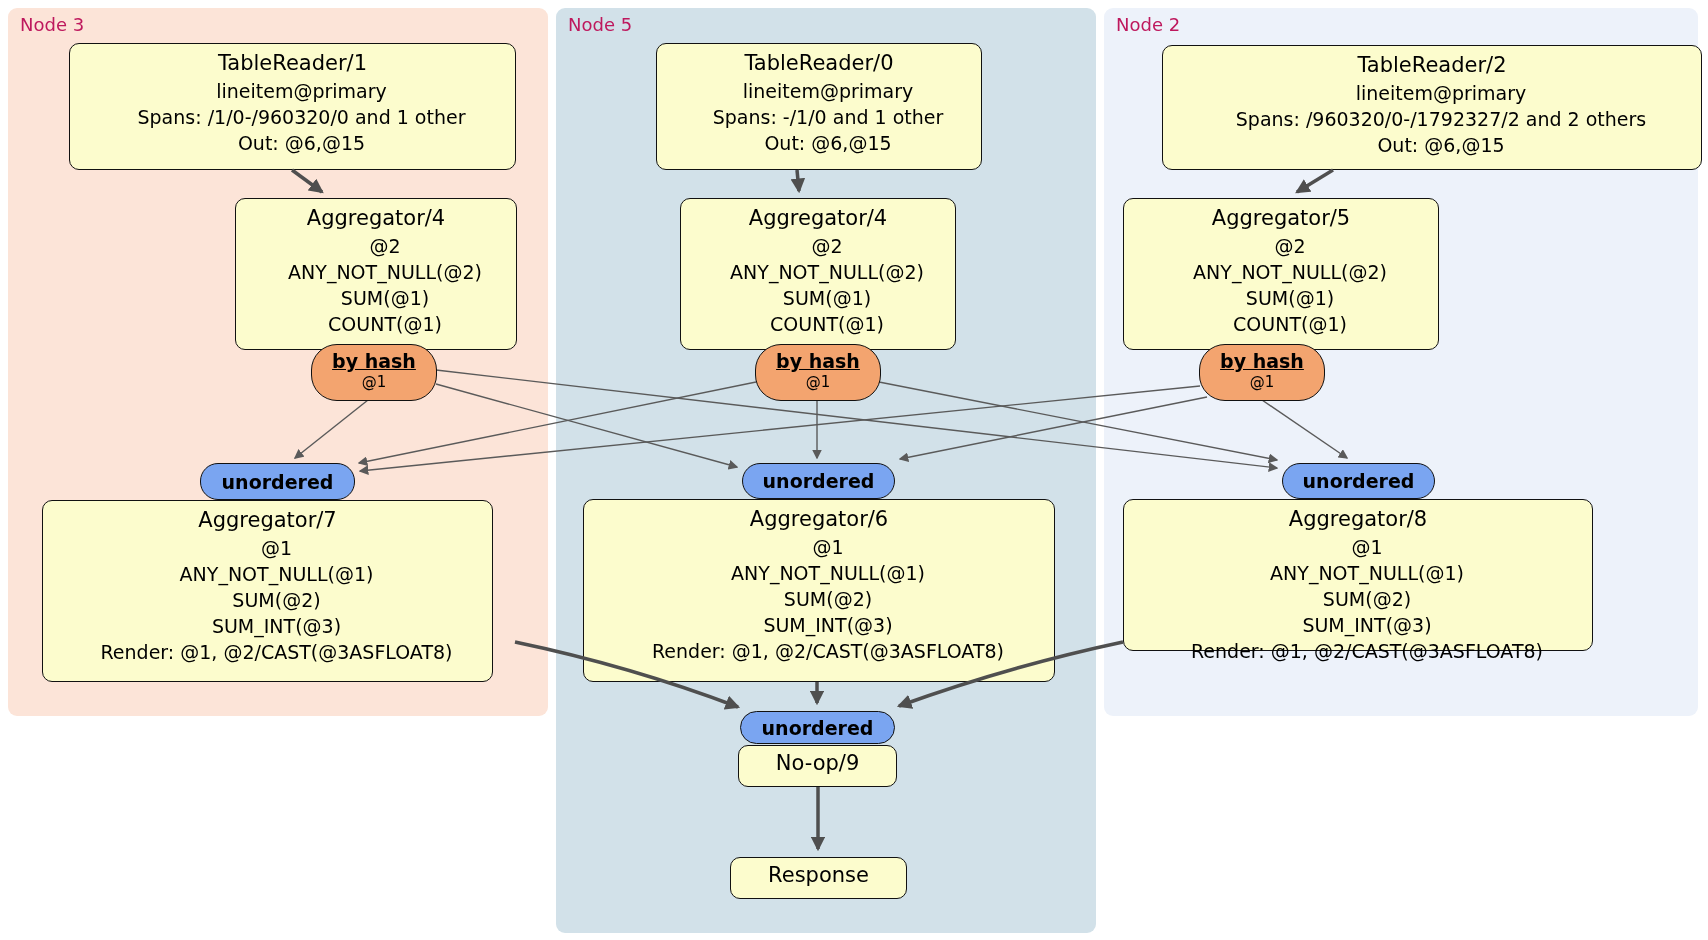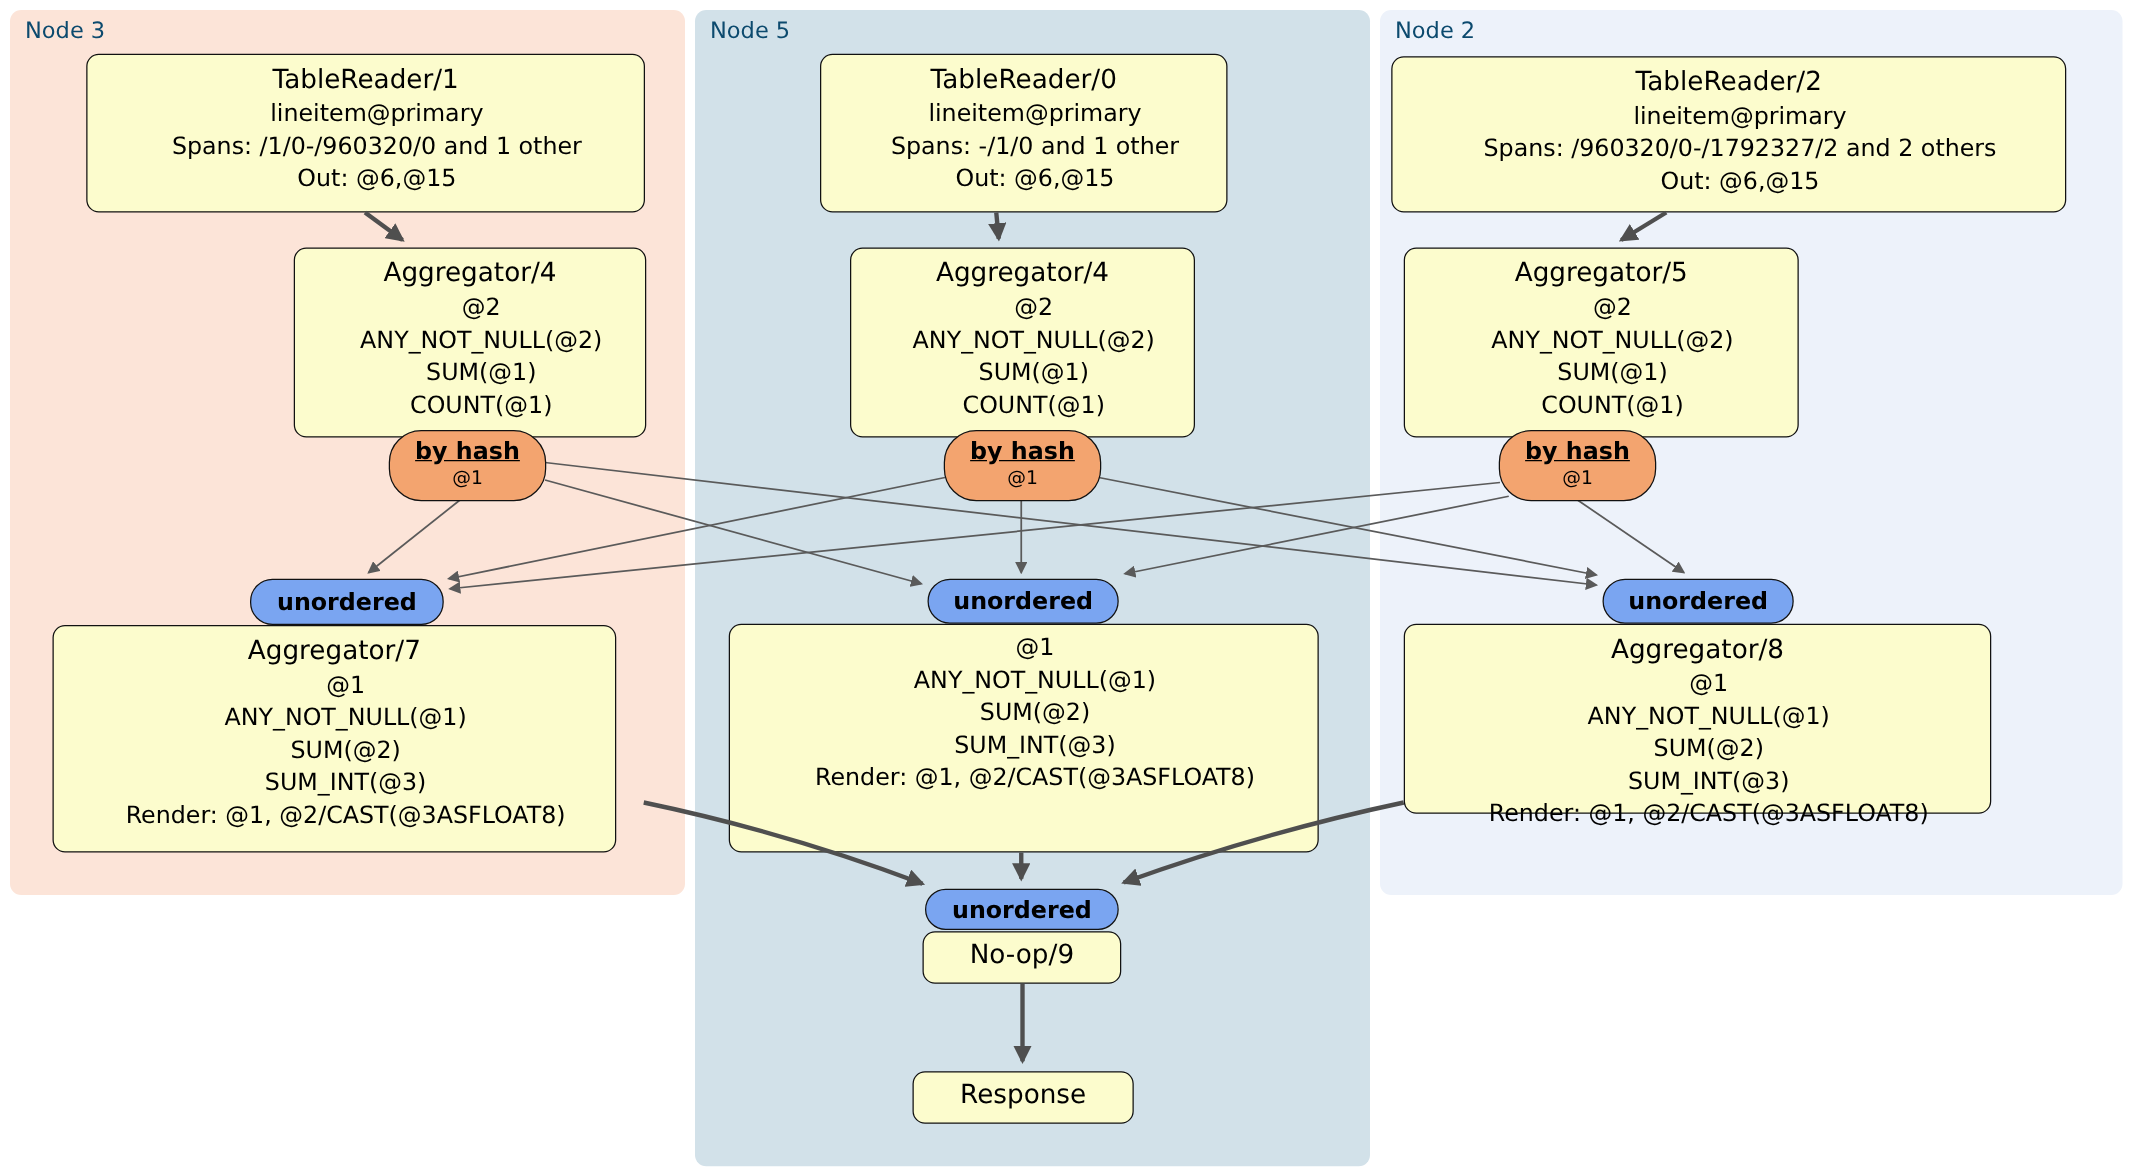--- a/index.html
+++ b/index.html
@@ -1,21 +1,21 @@
 <!DOCTYPE html>
 <html style="--region_node3: #fce4d8; --region_node1: #d2e1e9; --region_node2: #edf2fa; --box_fill: #fcfccd; --hash_fill: #f3a46f; --stream_fill: #7aa5f1; --edge_thick: #4f4f4f; --edge_thin: #5a5a5a;"><head>
 <meta charset="utf-8">
 <style>
   html,body{margin:0;padding:0;background:#ffffff;}
   #canvas{
     position:relative;width:1708px;height:940px;overflow:hidden;
     font-family:"DejaVu Sans","Liberation Sans",sans-serif;color:#000;
   }
   .region{position:absolute;border-radius:9px;z-index:0;}
-  .region-label{position:absolute;top:6px;left:12px;font-size:18px;color:#0c4a6e;}
+  .region-label{position:absolute;top:6px;left:12px;font-size:18px;color:#be185d;}
   .pbox{
     position:absolute;background:var(--box_fill,#fcfccd);
     border:1.6px solid #111;border-radius:10px;z-index:2;
     text-align:center;box-sizing:border-box;padding-top:5px;
   }
   .ptitle{font-size:21px;font-weight:normal;line-height:29px;}
   .pline{font-size:19px;line-height:26px;white-space:nowrap;padding-left:18px;}
   .pbox.small .ptitle{line-height:34px;}
   .hash-pill{
     position:absolute;background:var(--hash_fill,#f3a46f);
@@ -128,28 +128,29 @@
   </div>
 
   <div class="hash-pill" style="left:755px;top:344px;width:126px;height:57px;">
     <div class="hash-label">by hash</div>
     <div class="hash-sub">@1</div>
   </div>
 
   <div class="stream-pill" style="left:742px;top:463px;width:153px;height:36px;">unordered</div>
 
   <div class="pbox" style="left:583px;top:499px;width:472px;height:183px;">
+    <div class="ptitle">Aggregator/6</div>
     <div class="pline">@1</div>
     <div class="pline">ANY_NOT_NULL(@1)</div>
     <div class="pline">SUM(@2)</div>
     <div class="pline">SUM_INT(@3)</div>
     <div class="pline">Render: @1, @2/CAST(@3ASFLOAT8)</div>
   </div>
 
-  <div class="pbox" style="left:1113px;top:45px;width:540px;height:125px;">
+  <div class="pbox" style="left:1162px;top:45px;width:540px;height:125px;">
     <div class="ptitle">TableReader/2</div>
     <div class="pline">lineitem@primary</div>
     <div class="pline">Spans: /960320/0-/1792327/2 and 2 others</div>
     <div class="pline">Out: @6,@15</div>
   </div>
 
   <div class="pbox" style="left:1123px;top:198px;width:316px;height:152px;">
     <div class="ptitle">Aggregator/5</div>
     <div class="pline">@2</div>
     <div class="pline">ANY_NOT_NULL(@2)</div>

